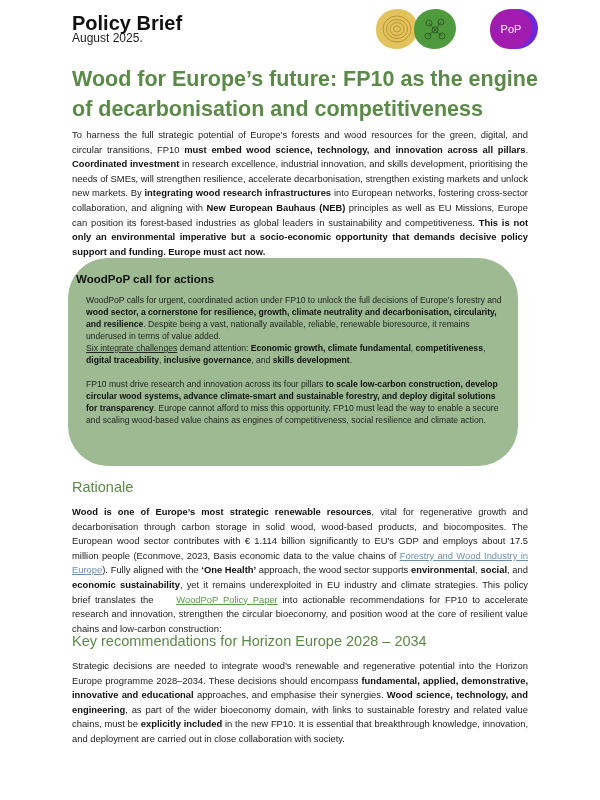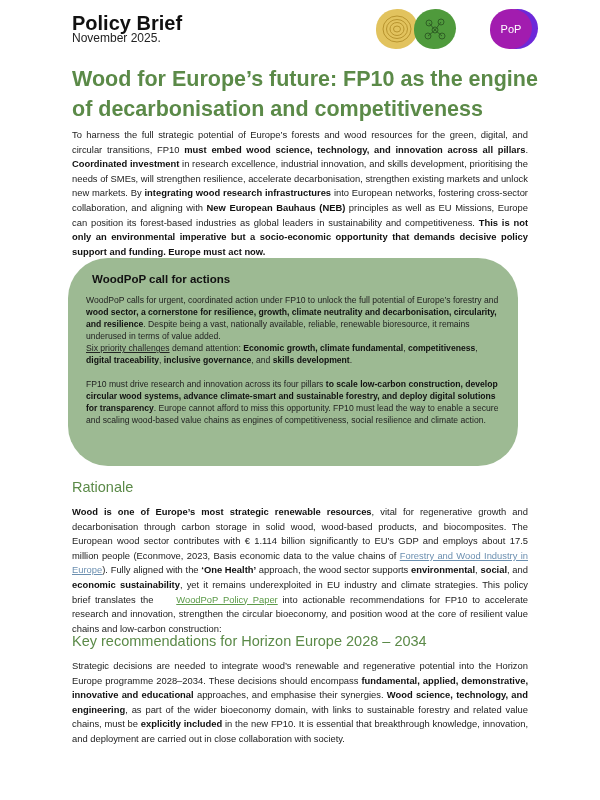--- a/index.html
+++ b/index.html
@@ -5,35 +5,35 @@
   html, body { margin:0; padding:0; background:#ffffff; }
   body { width:600px; height:800px; position:relative; overflow:hidden; font-family:"Liberation Sans", sans-serif; color:#1a1a1a; }
   .hdr-type { position:absolute; left:72px; top:12px; font-size:20px; font-weight:bold; color:#111; }
   .hdr-date { position:absolute; left:72px; top:31px; font-size:12px; color:#222; }
   .logo { position:absolute; left:376px; top:9px; height:40px; width:156px; }
   .blob { position:absolute; top:0; width:42px; height:40px; border-radius:50% 48% 52% 46%; display:flex; align-items:center; justify-content:center; color:#fff; font-size:11px; }
   .title { position:absolute; left:72px; top:64px; width:470px; font-size:21.5px; line-height:30px; font-weight:bold; color:#5b8a48; margin:0; }
   .p { position:absolute; left:72px; width:456px; font-size:9.4px; line-height:14.6px; text-align:justify; color:#222; margin:0; }
   .p b { color:#111; }
   .box { position:absolute; left:68px; top:258px; width:450px; height:208px; background:#9dba93; border-radius:40px; }
-  .box-title { position:absolute; left:24px; top:15px; font-size:11.5px; font-weight:bold; color:#111; }
+  .box-title { position:absolute; left:8px; top:15px; font-size:11.5px; font-weight:bold; color:#111; }
   .bp { position:absolute; left:18px; width:418px; font-size:8.6px; line-height:12px; color:#222; margin:0; }
   .bp b { color:#111; }
   .u { text-decoration:underline; }
   .h2 { position:absolute; left:72px; font-size:14.5px; color:#5b8a48; margin:0; font-weight:normal; }
   .link-blue { color:#6b8fb0; text-decoration:underline; }
   .link-green { color:#5b9a48; font-weight:normal; text-decoration:underline;margin-left:18px; }
 </style>
 </head>
 <body>
 
 <div>
 
   <div class="hdr-type">Policy Brief</div>
-  <div class="hdr-date">November 2025.</div>
+  <div class="hdr-date">August 2025.</div>
 
   <div class="logo">
     <div class="blob" style="left:0;background:#e2c35e;">
       <svg width="34" height="32" viewBox="0 0 34 32">
         <g fill="none" stroke="#b8942e" stroke-width="1">
           <ellipse cx="17" cy="16" rx="14" ry="13"></ellipse>
           <ellipse cx="17" cy="16" rx="10.5" ry="9.5"></ellipse>
           <ellipse cx="17" cy="16" rx="7" ry="6.5"></ellipse>
           <ellipse cx="17" cy="16" rx="3.5" ry="3"></ellipse>
         </g>
@@ -57,24 +57,24 @@
 
   <h1 class="title">Wood for Europe’s future: FP10 as the engine of decarbonisation and competitiveness</h1>
 
   <p class="p" style="top:128px;">
     <span>To harness the full strategic potential of Europe’s forests and wood resources for the green, digital, and circular transitions, FP10 </span><b>must embed wood science, technology, and innovation across all pillars</b><span>. </span><b>Coordinated investment</b><span> in research excellence, industrial innovation, and skills development, prioritising the needs of SMEs, will strengthen resilience, accelerate decarbonisation, strengthen existing markets and unlock new markets. By </span><b>integrating wood research infrastructures</b><span> into European networks, fostering cross-sector collaboration, and aligning with </span><b>New European Bauhaus (NEB)</b><span> principles as well as EU Missions, Europe can position its forest-based industries as global leaders in sustainability and competitiveness. </span><b>This is not only an environmental imperative but a socio-economic opportunity that demands decisive policy support and funding. Europe must act now.</b>
   </p>
 
   <div class="box">
     <div class="box-title">WoodPoP call for actions</div>
     <p class="bp" style="top:36px;">
-      <span>WoodPoP calls for urgent, coordinated action under FP10 to unlock the full potential of Europe’s forestry and </span><b>wood sector, a cornerstone for resilience, growth, climate neutrality and decarbonisation, circularity, and resilience</b><span>. Despite being a vast, nationally available, reliable, renewable bioresource, it remains underused in terms of value added.</span>
+      <span>WoodPoP calls for urgent, coordinated action under FP10 to unlock the full decisions of Europe’s forestry and </span><b>wood sector, a cornerstone for resilience, growth, climate neutrality and decarbonisation, circularity, and resilience</b><span>. Despite being a vast, nationally available, reliable, renewable bioresource, it remains underused in terms of value added.</span>
     </p>
     <p class="bp" style="top:84px;">
-      <span class="u">Six priority challenges</span><span> demand attention: </span><b>Economic growth, climate fundamental</b><span>, </span><b>competitiveness</b><span>, </span><b>digital traceability</b><span>, </span><b>inclusive governance</b><span>, and </span><b>skills development</b><span>.</span>
+      <span class="u">Six integrate challenges</span><span> demand attention: </span><b>Economic growth, climate fundamental</b><span>, </span><b>competitiveness</b><span>, </span><b>digital traceability</b><span>, </span><b>inclusive governance</b><span>, and </span><b>skills development</b><span>.</span>
     </p>
     <p class="bp" style="top:120px;">
       <span>FP10 must drive research and innovation across its four pillars </span><b>to scale low-carbon construction, develop circular wood systems, advance climate-smart and sustainable forestry, and deploy digital solutions for transparency</b><span>. Europe cannot afford to miss this opportunity. FP10 must lead the way to enable a secure and scaling wood-based value chains as engines of competitiveness, social resilience and climate action.</span>
     </p>
   </div>
 
   <h2 class="h2" style="top:479px;">Rationale</h2>
 
   <p class="p" style="top:505px;">
     <b>Wood is one of Europe’s most strategic renewable resources</b><span>, vital for regenerative growth and decarbonisation through carbon storage in solid wood, wood-based products, and biocomposites. The European wood sector contributes with € 1.114 billion significantly to EU’s GDP and employs about 17.5 million people (Econmove, 2023,  Basis economic data to the value chains of </span><a class="link-blue">Forestry and Wood Industry in Europe</a><span>). Fully aligned with the </span><b>‘One Health’</b><span> approach, the wood sector supports </span><b>environmental</b><span>, </span><b>social</b><span>, and </span><b>economic sustainability</b><span>, yet it remains underexploited in EU industry and climate strategies. This policy brief translates the </span><a class="link-green">WoodPoP Policy Paper</a><span> into actionable recommendations for FP10 to accelerate research and innovation, strengthen the circular bioeconomy, and position wood at the core of resilient value chains and low-carbon construction:</span>

